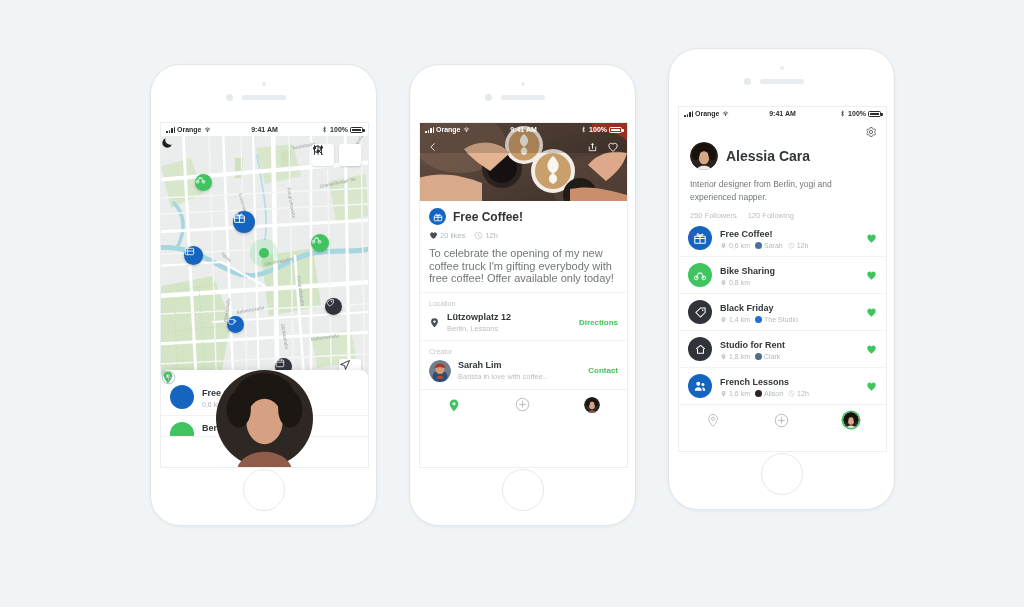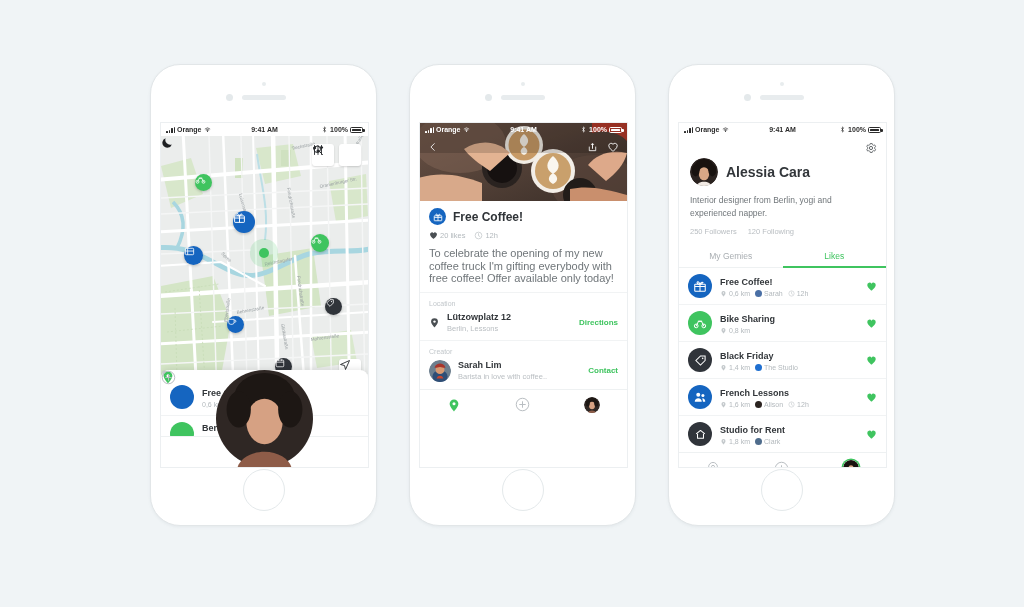--- a/index.html
+++ b/index.html
@@ -133,21 +133,21 @@
   .likes-row{display:flex;align-items:center;gap:9px;margin-top:6px;color:#b3b9bd;font-size:7.5px;}
   .desc{margin:0;font-size:11px;line-height:12.5px;color:#70767a;}
   .sec-label{font-size:7px;color:#c2c7cb;margin-bottom:5px;}
   .loc-row{display:flex;align-items:center;gap:7px;}
   .loc-name{font-size:9px;color:#32363a;font-weight:bold;line-height:11px;}
   .loc-sub{font-size:7.5px;color:#b9bec2;margin-top:1px;}
   .link{color:#3fc45f;font-size:8px;font-weight:bold;margin-left:auto;}
   .creator-av{width:22px;height:22px;border-radius:50%;overflow:hidden;flex:none;}
 
   
-  #phone3{left:668px;top:64px;}
+  #phone3{left:668px;top:48px;}
   .gear{position:absolute;right:9px;top:19px;width:12px;height:12px;}
   .prof-head{padding:22px 11px 0;}
   .prof-name-row{display:flex;align-items:center;gap:8px;}
   .prof-av{width:28px;height:28px;border-radius:50%;overflow:hidden;flex:none;}
   .prof-name{font-size:14px;color:#32363a;font-weight:bold;}
   .prof-bio{font-size:8.5px;line-height:12.5px;color:#70767a;margin:8px 0 0;}
   .prof-stats{display:flex;gap:11px;margin-top:8px;font-size:7.5px;color:#b9bec2;}
   .tabs{display:flex;margin-top:9px;border-bottom:1px solid #eef1f2;}
   .tab{flex:1;text-align:center;font-size:8.5px;color:#a9aeb2;padding:6px 0;position:relative;}
   .tab.active{color:#3fc45f;}
@@ -665,24 +665,20 @@
           </span>
           <span class="prof-name">Alessia Cara</span>
         </div>
         <p class="prof-bio">Interior designer from Berlin, yogi and experienced napper.</p>
         <div class="prof-stats">
           <span>250 Followers</span>
           <span>120 Following</span>
         </div>
       </div>
 
-      <div class="tabs">
-        <div class="tab">My Gemies</div>
-        <div class="tab active">Likes</div>
-      </div>
 
       <div>
 
         <div class="row">
           <div class="circ blue" style="width:24px;height:24px;">
             <svg width="14" height="14" viewBox="0 0 24 24" fill="none" stroke="#fff" stroke-width="1.8">
                 <rect x="3" y="9" width="18" height="12" rx="1"></rect>
                 <path d="M3 13h18M12 9v12"></path>
                 <path d="M12 9c-3 0-5-1-5-3s3-2 5 3c2-5 5-3 5-3s-2 3-5 3z"></path>
               </svg>
@@ -753,20 +749,48 @@
               <span class="meta-item">
                 <svg width="7" height="7" viewBox="0 0 24 24">
                     <path d="M12 22s7-7.2 7-12A7 7 0 005 10c0 4.8 7 12 7 12z" fill="#c3c8cb"></path>
                     <circle cx="12" cy="10" r="2.4" fill="#fff"></circle>
                   </svg>
                 <span>1,4 km</span>
               </span>
               <span class="meta-item">
                 <span class="mini-av" style="background:#1f6fd0;"></span>
                 <span>The Studio</span>
+              </span>
+            </div>
+          </div>
+          <svg class="heart" viewBox="0 0 24 24">
+              <path d="M12 21S2.8 14.6 2.8 8.6A5 5 0 0112 5.8a5 5 0 019.2 2.8c0 6-9.2 12.4-9.2 12.4z" fill="#3fc45f"></path>
+            </svg>
+        </div>
+
+        <div class="row">
+          <div class="circ dark" style="width:24px;height:24px;">
+            <svg width="13" height="13" viewBox="0 0 24 24" fill="none" stroke="#fff" stroke-width="1.9" stroke-linejoin="round">
+                <path d="M4 11l8-6.5 8 6.5"></path>
+                <path d="M6.5 10.5V19h11v-8.5"></path>
+              </svg>
+          </div>
+          <div class="row-body">
+            <div class="row-title">Studio for Rent</div>
+            <div class="row-meta">
+              <span class="meta-item">
+                <svg width="7" height="7" viewBox="0 0 24 24">
+                    <path d="M12 22s7-7.2 7-12A7 7 0 005 10c0 4.8 7 12 7 12z" fill="#c3c8cb"></path>
+                    <circle cx="12" cy="10" r="2.4" fill="#fff"></circle>
+                  </svg>
+                <span>1,8 km</span>
+              </span>
+              <span class="meta-item">
+                <span class="mini-av" style="background:#4f6c8c;"></span>
+                <span>Clark</span>
               </span>
             </div>
           </div>
           <svg class="heart" viewBox="0 0 24 24">
               <path d="M12 21S2.8 14.6 2.8 8.6A5 5 0 0112 5.8a5 5 0 019.2 2.8c0 6-9.2 12.4-9.2 12.4z" fill="#3fc45f"></path>
             </svg>
         </div>
 
         <div class="row">
           <div class="circ blue" style="width:24px;height:24px;">
@@ -790,48 +814,20 @@
               <span class="meta-item">
                 <span class="mini-av" style="background:#2b2320;"></span>
                 <span>Alison</span>
               </span>
               <span class="meta-item">
                 <svg width="7" height="7" viewBox="0 0 24 24">
                     <circle cx="12" cy="12" r="9" fill="none" stroke="#c3c8cb" stroke-width="2"></circle>
                     <path d="M12 7v5.5l3.5 2" fill="none" stroke="#c3c8cb" stroke-width="2" stroke-linecap="round"></path>
                   </svg>
                 <span>12h</span>
-              </span>
-            </div>
-          </div>
-          <svg class="heart" viewBox="0 0 24 24">
-              <path d="M12 21S2.8 14.6 2.8 8.6A5 5 0 0112 5.8a5 5 0 019.2 2.8c0 6-9.2 12.4-9.2 12.4z" fill="#3fc45f"></path>
-            </svg>
-        </div>
-
-        <div class="row">
-          <div class="circ dark" style="width:24px;height:24px;">
-            <svg width="13" height="13" viewBox="0 0 24 24" fill="none" stroke="#fff" stroke-width="1.9" stroke-linejoin="round">
-                <path d="M4 11l8-6.5 8 6.5"></path>
-                <path d="M6.5 10.5V19h11v-8.5"></path>
-              </svg>
-          </div>
-          <div class="row-body">
-            <div class="row-title">Studio for Rent</div>
-            <div class="row-meta">
-              <span class="meta-item">
-                <svg width="7" height="7" viewBox="0 0 24 24">
-                    <path d="M12 22s7-7.2 7-12A7 7 0 005 10c0 4.8 7 12 7 12z" fill="#c3c8cb"></path>
-                    <circle cx="12" cy="10" r="2.4" fill="#fff"></circle>
-                  </svg>
-                <span>1,8 km</span>
-              </span>
-              <span class="meta-item">
-                <span class="mini-av" style="background:#4f6c8c;"></span>
-                <span>Clark</span>
               </span>
             </div>
           </div>
           <svg class="heart" viewBox="0 0 24 24">
               <path d="M12 21S2.8 14.6 2.8 8.6A5 5 0 0112 5.8a5 5 0 019.2 2.8c0 6-9.2 12.4-9.2 12.4z" fill="#3fc45f"></path>
             </svg>
         </div>
 
       </div>
 

